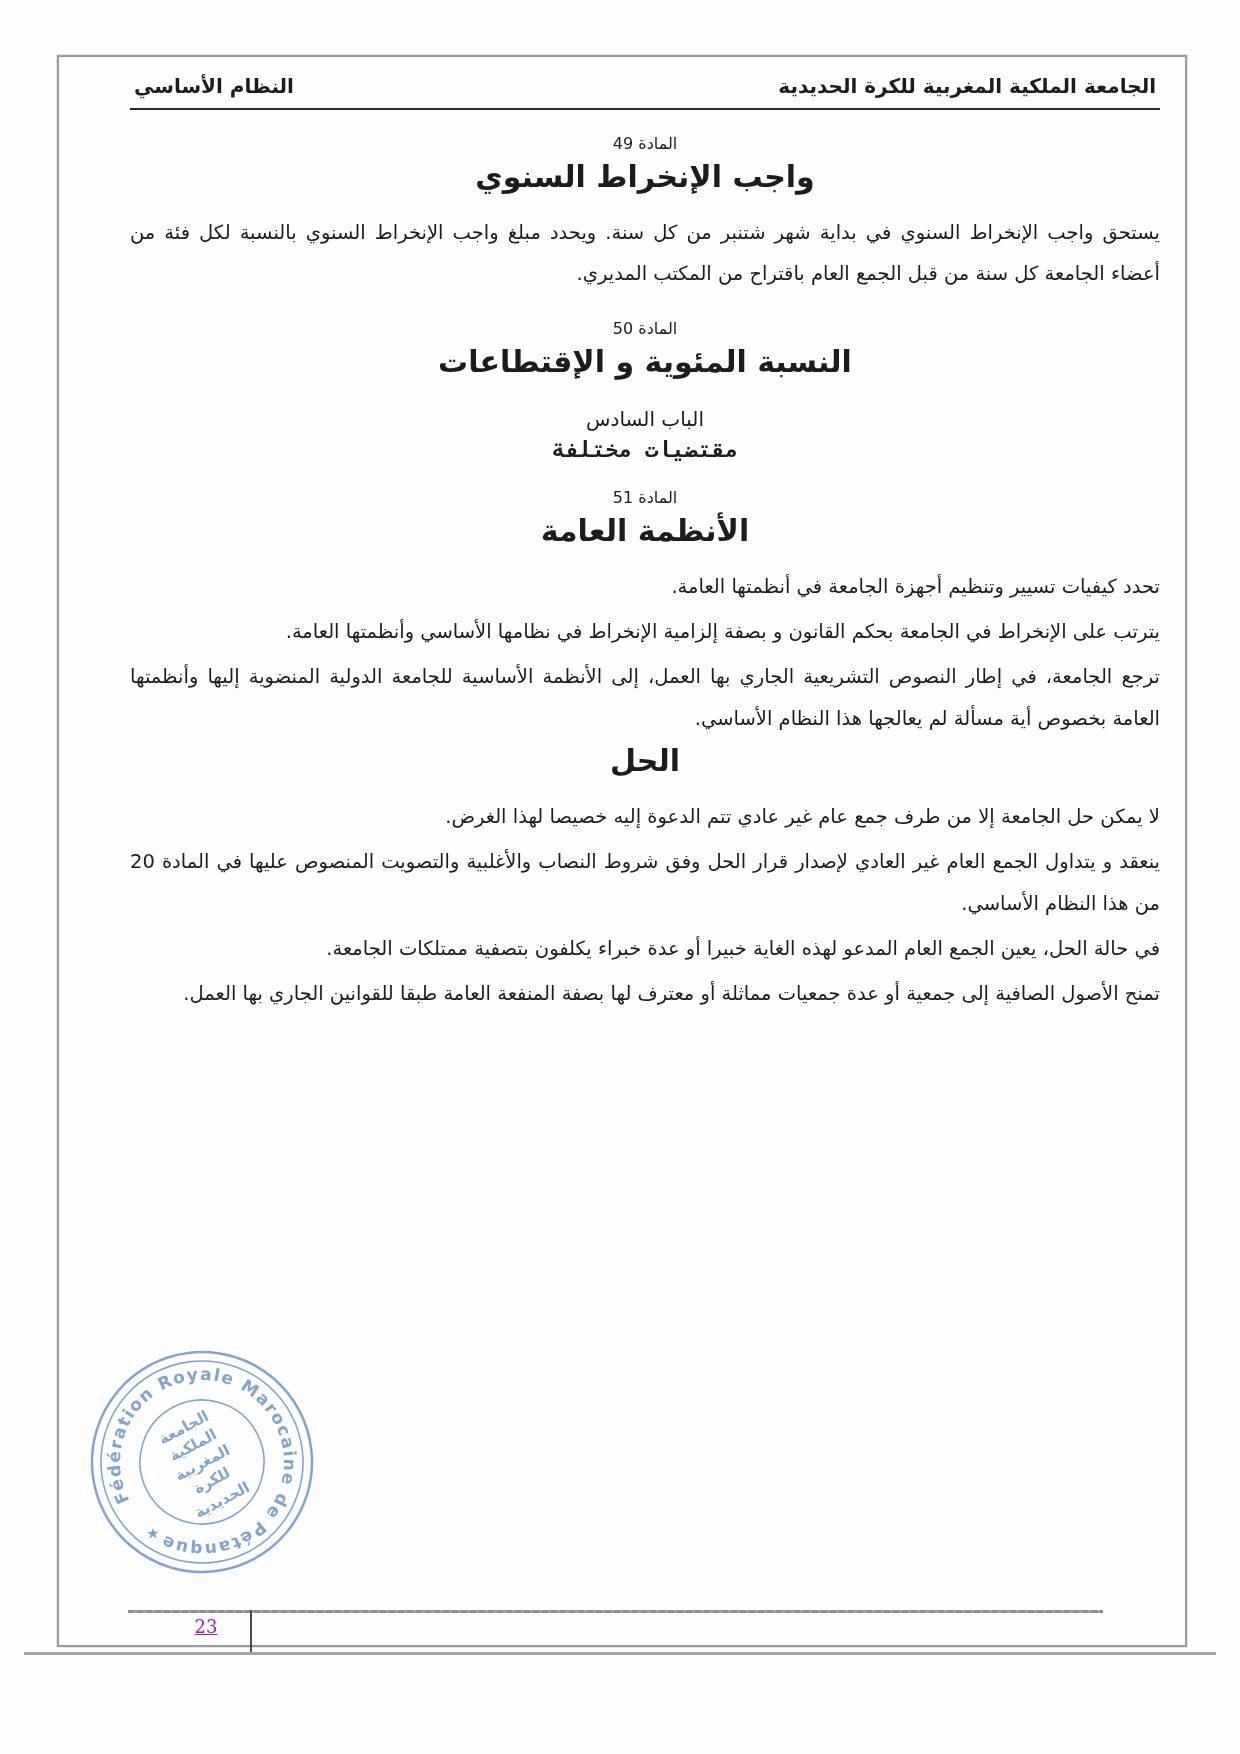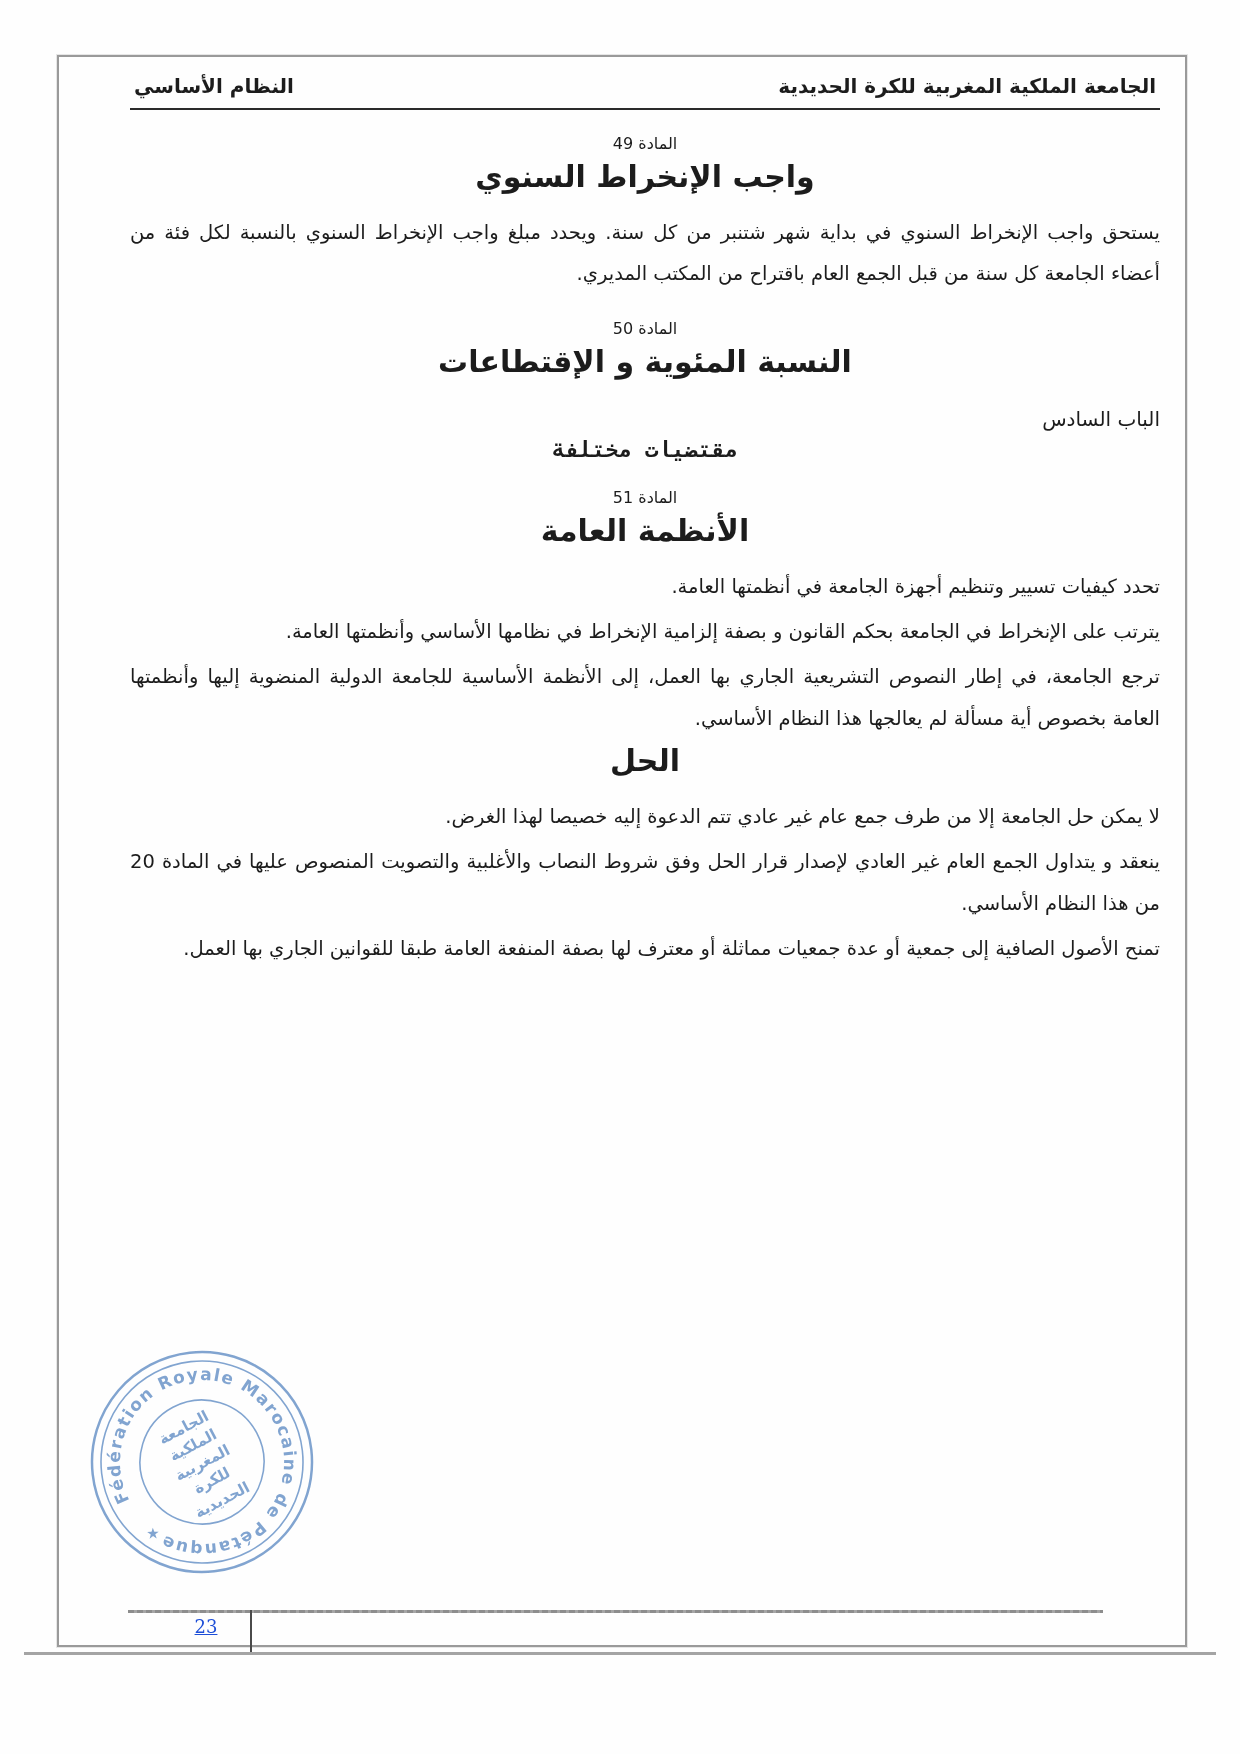--- a/index.html
+++ b/index.html
@@ -31,21 +31,21 @@
     display:flex;justify-content:space-between;align-items:flex-end;
     font-size:20px;font-weight:bold;
     padding:0 4px 10px 4px;
   }
   .header-rule{border:none;border-top:2px solid #2a2a2a;margin:0 0 6px 0;}
   .art-label{
     text-align:center;font-size:16px;font-weight:normal;
     margin:24px 0 6px 0;
   }
   .chap-label{
-    font-size:20px;font-weight:normal;
+    text-align:center;font-size:20px;font-weight:normal;
     margin:28px 0 6px 0;
   }
   .art-title{
     text-align:center;font-size:30px;font-weight:bold;
     margin:0 0 18px 0;
   }
   .chap-title{
     text-align:center;font-size:22px;font-weight:bold;
     margin:0 0 17px 0;
     font-family:Liberation Mono, monospace;
@@ -61,21 +61,21 @@
   .footer-rule{
     position:absolute;left:128px;top:1610px;width:975px;height:3px;
     background:repeating-linear-gradient(90deg,#8d8d8d 0 6px,#a5a5a5 6px 9px);
   }
   .footer-tick{
     position:absolute;left:250px;top:1610px;width:2px;height:42px;
     background:#4a4a4a;
   }
   .page-number{
     position:absolute;left:168px;top:1616px;width:76px;
-    text-align:center;font-size:18px;color:#1d4ed8;
+    text-align:center;font-size:18px;color:#a21caf;
     font-family:"DejaVu Serif",serif;
     text-decoration:underline;
   }
 </style>
 </head>
 <body>
 
 <div class="page">
 
   <div class="scan-frame"></div>
@@ -101,20 +101,21 @@
 
     <div class="art-label">المادة 51</div>
     <div class="art-title">الأنظمة العامة</div>
     <p class="body-par">تحدد كيفيات تسيير وتنظيم أجهزة الجامعة في أنظمتها العامة.</p>
     <p class="body-par">يترتب على الإنخراط في الجامعة بحكم القانون و بصفة إلزامية الإنخراط في نظامها الأساسي وأنظمتها العامة.</p>
     <p class="body-par">ترجع الجامعة، في إطار النصوص التشريعية الجاري بها العمل، إلى الأنظمة الأساسية للجامعة الدولية المنضوية إليها وأنظمتها العامة بخصوص أية مسألة لم يعالجها هذا النظام الأساسي.</p>
 
     <div class="art-title">الحل</div>
     <p class="body-par">لا يمكن حل الجامعة إلا من طرف جمع عام غير عادي تتم الدعوة إليه خصيصا لهذا الغرض.</p>
     <p class="body-par">ينعقد و يتداول الجمع العام غير العادي لإصدار قرار الحل وفق شروط النصاب والأغلبية والتصويت المنصوص عليها في المادة 20 من هذا النظام الأساسي.</p>
+    <p class="body-par">في حالة الحل، يعين الجمع العام المدعو لهذه الغاية خبيرا أو عدة خبراء يكلفون بتصفية ممتلكات الجامعة.</p>
     <p class="body-par">تمنح الأصول الصافية إلى جمعية أو عدة جمعيات مماثلة أو معترف لها بصفة المنفعة العامة طبقا للقوانين الجاري بها العمل.</p>
 
   </div>
 
   <svg class="stamp" width="240" height="240" viewBox="0 0 240 240" aria-hidden="true">
     <g transform="rotate(-28 120 120)" opacity="0.78">
       <circle cx="120" cy="120" r="110" fill="none" stroke="#5f8cc4" stroke-width="2.5"></circle>
       <circle cx="120" cy="120" r="101" fill="none" stroke="#5f8cc4" stroke-width="1.6"></circle>
       <circle cx="120" cy="120" r="62" fill="none" stroke="#5f8cc4" stroke-width="1.6"></circle>
       <path id="stampArc" d="M 120,120 m -82,0 a 82,82 0 1 1 164,0 a 82,82 0 1 1 -164,0" fill="none"></path>

